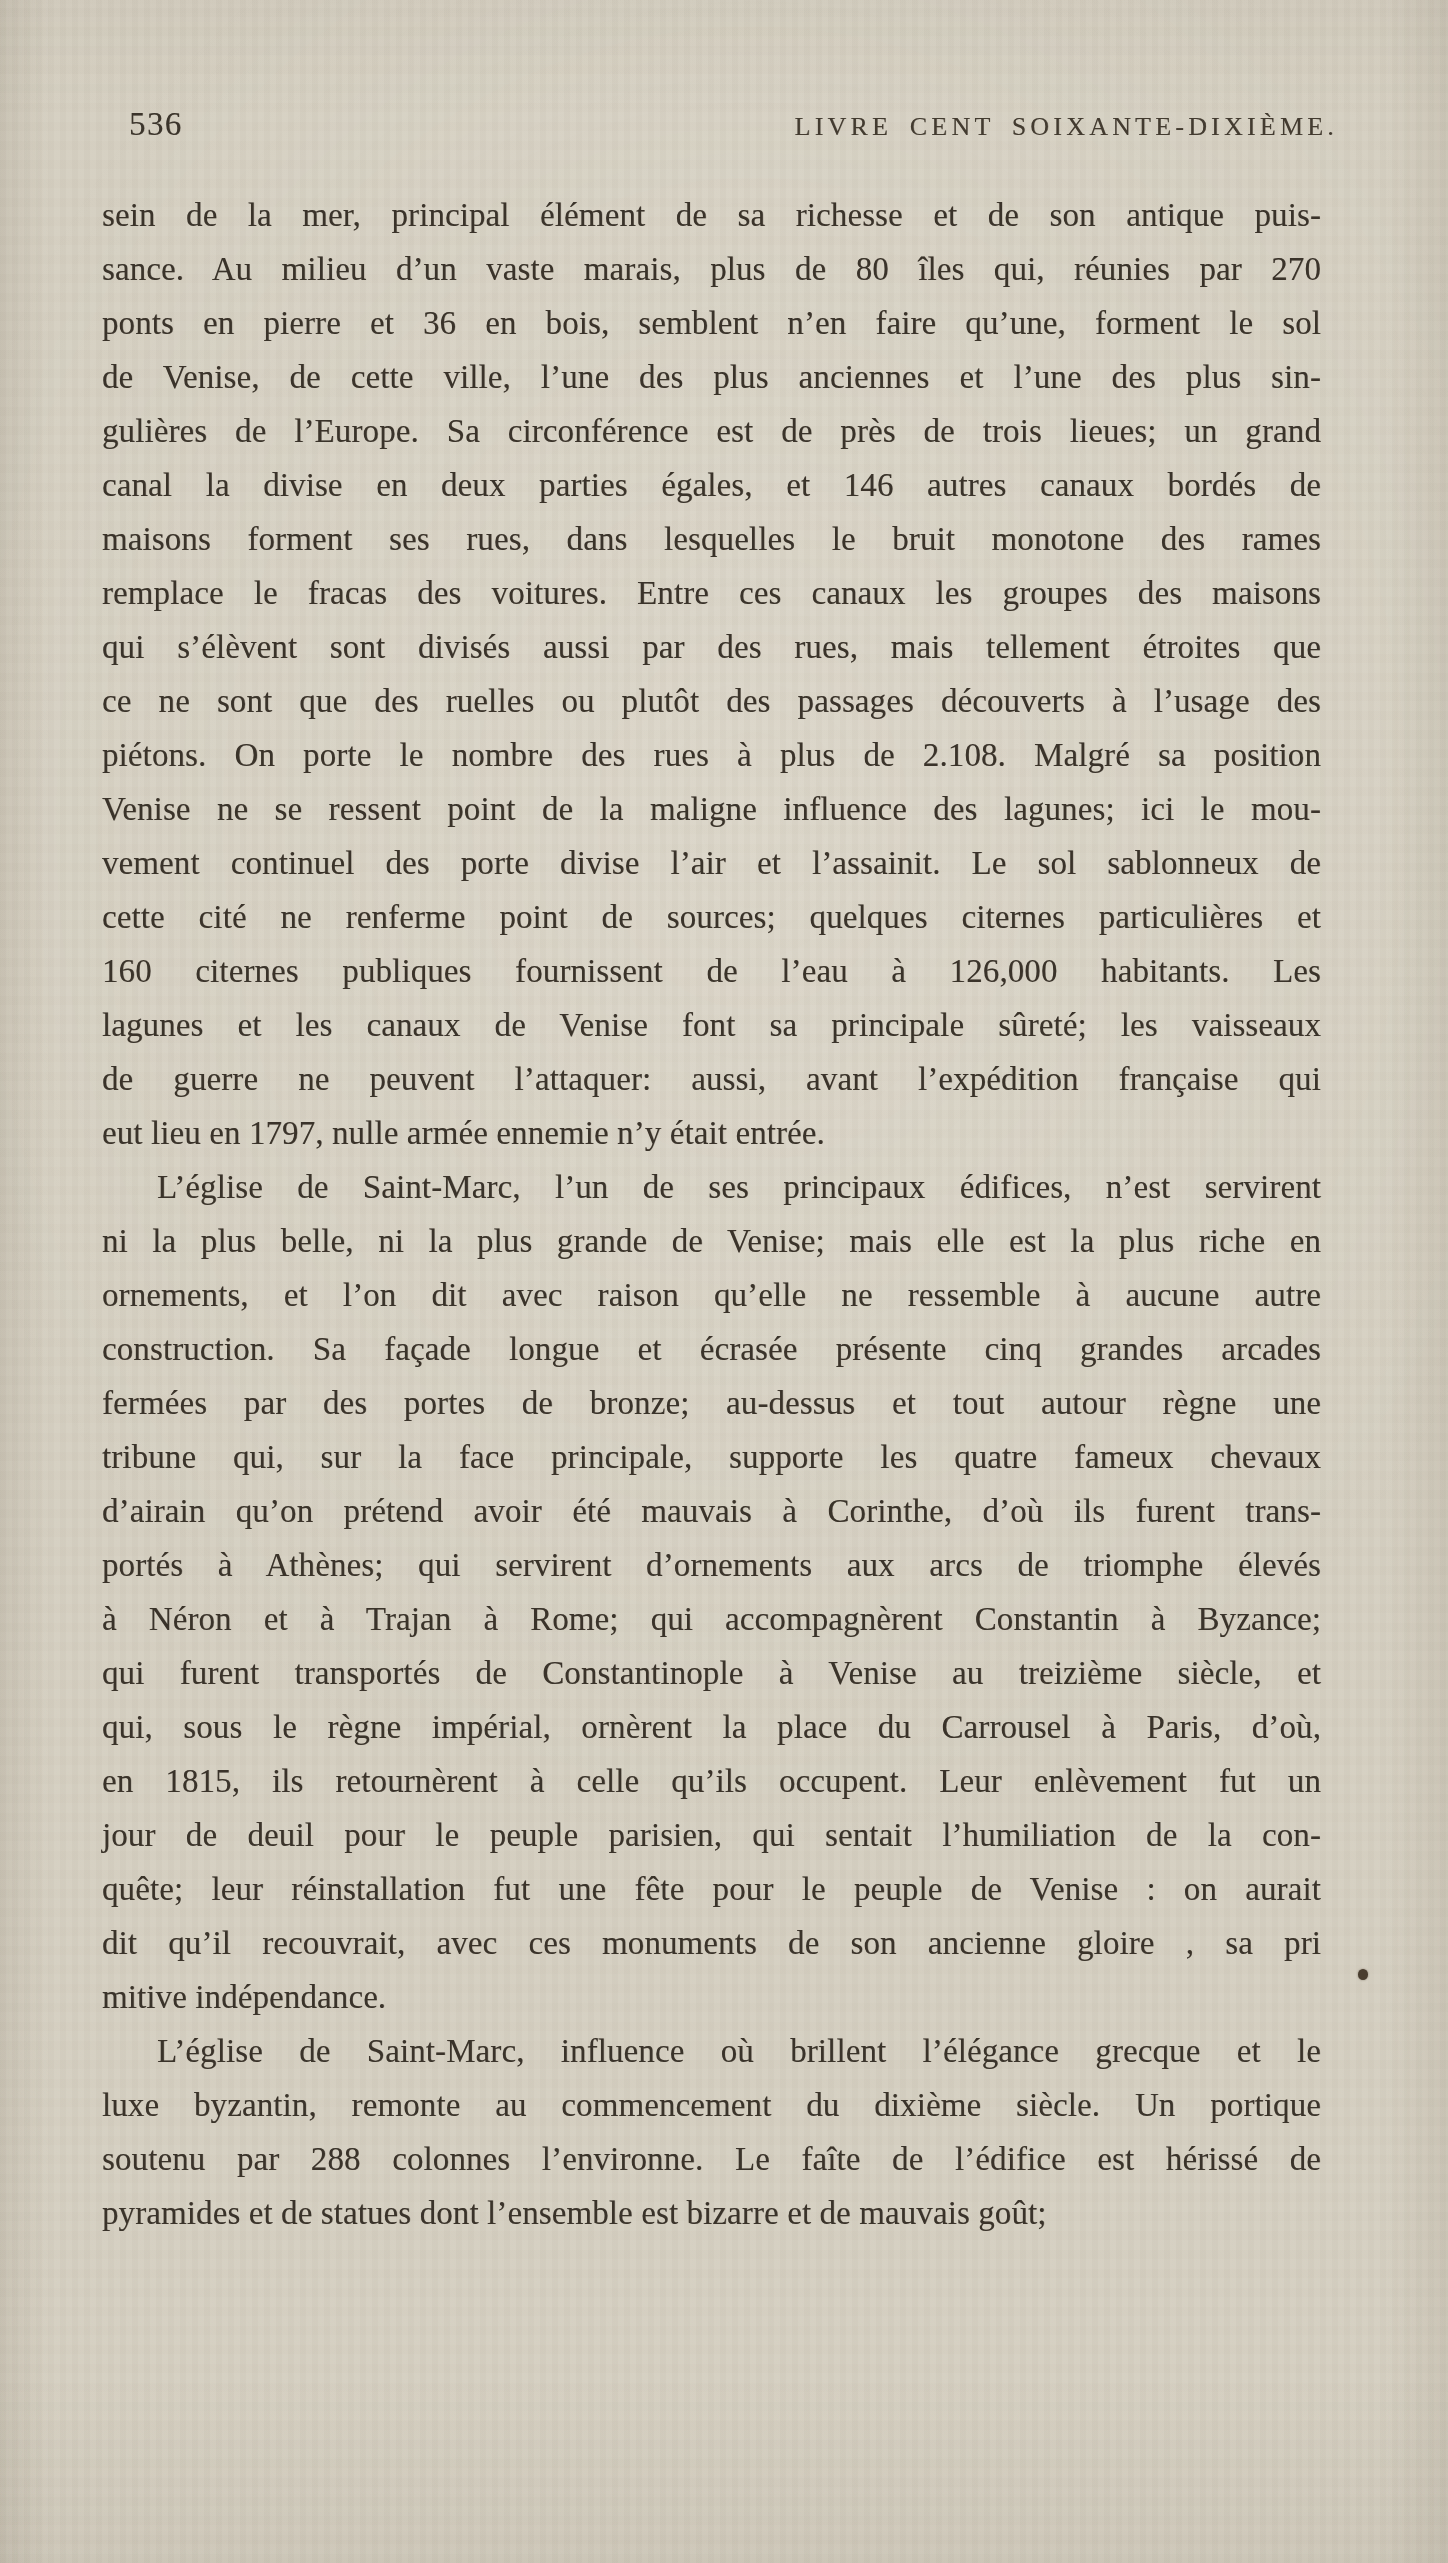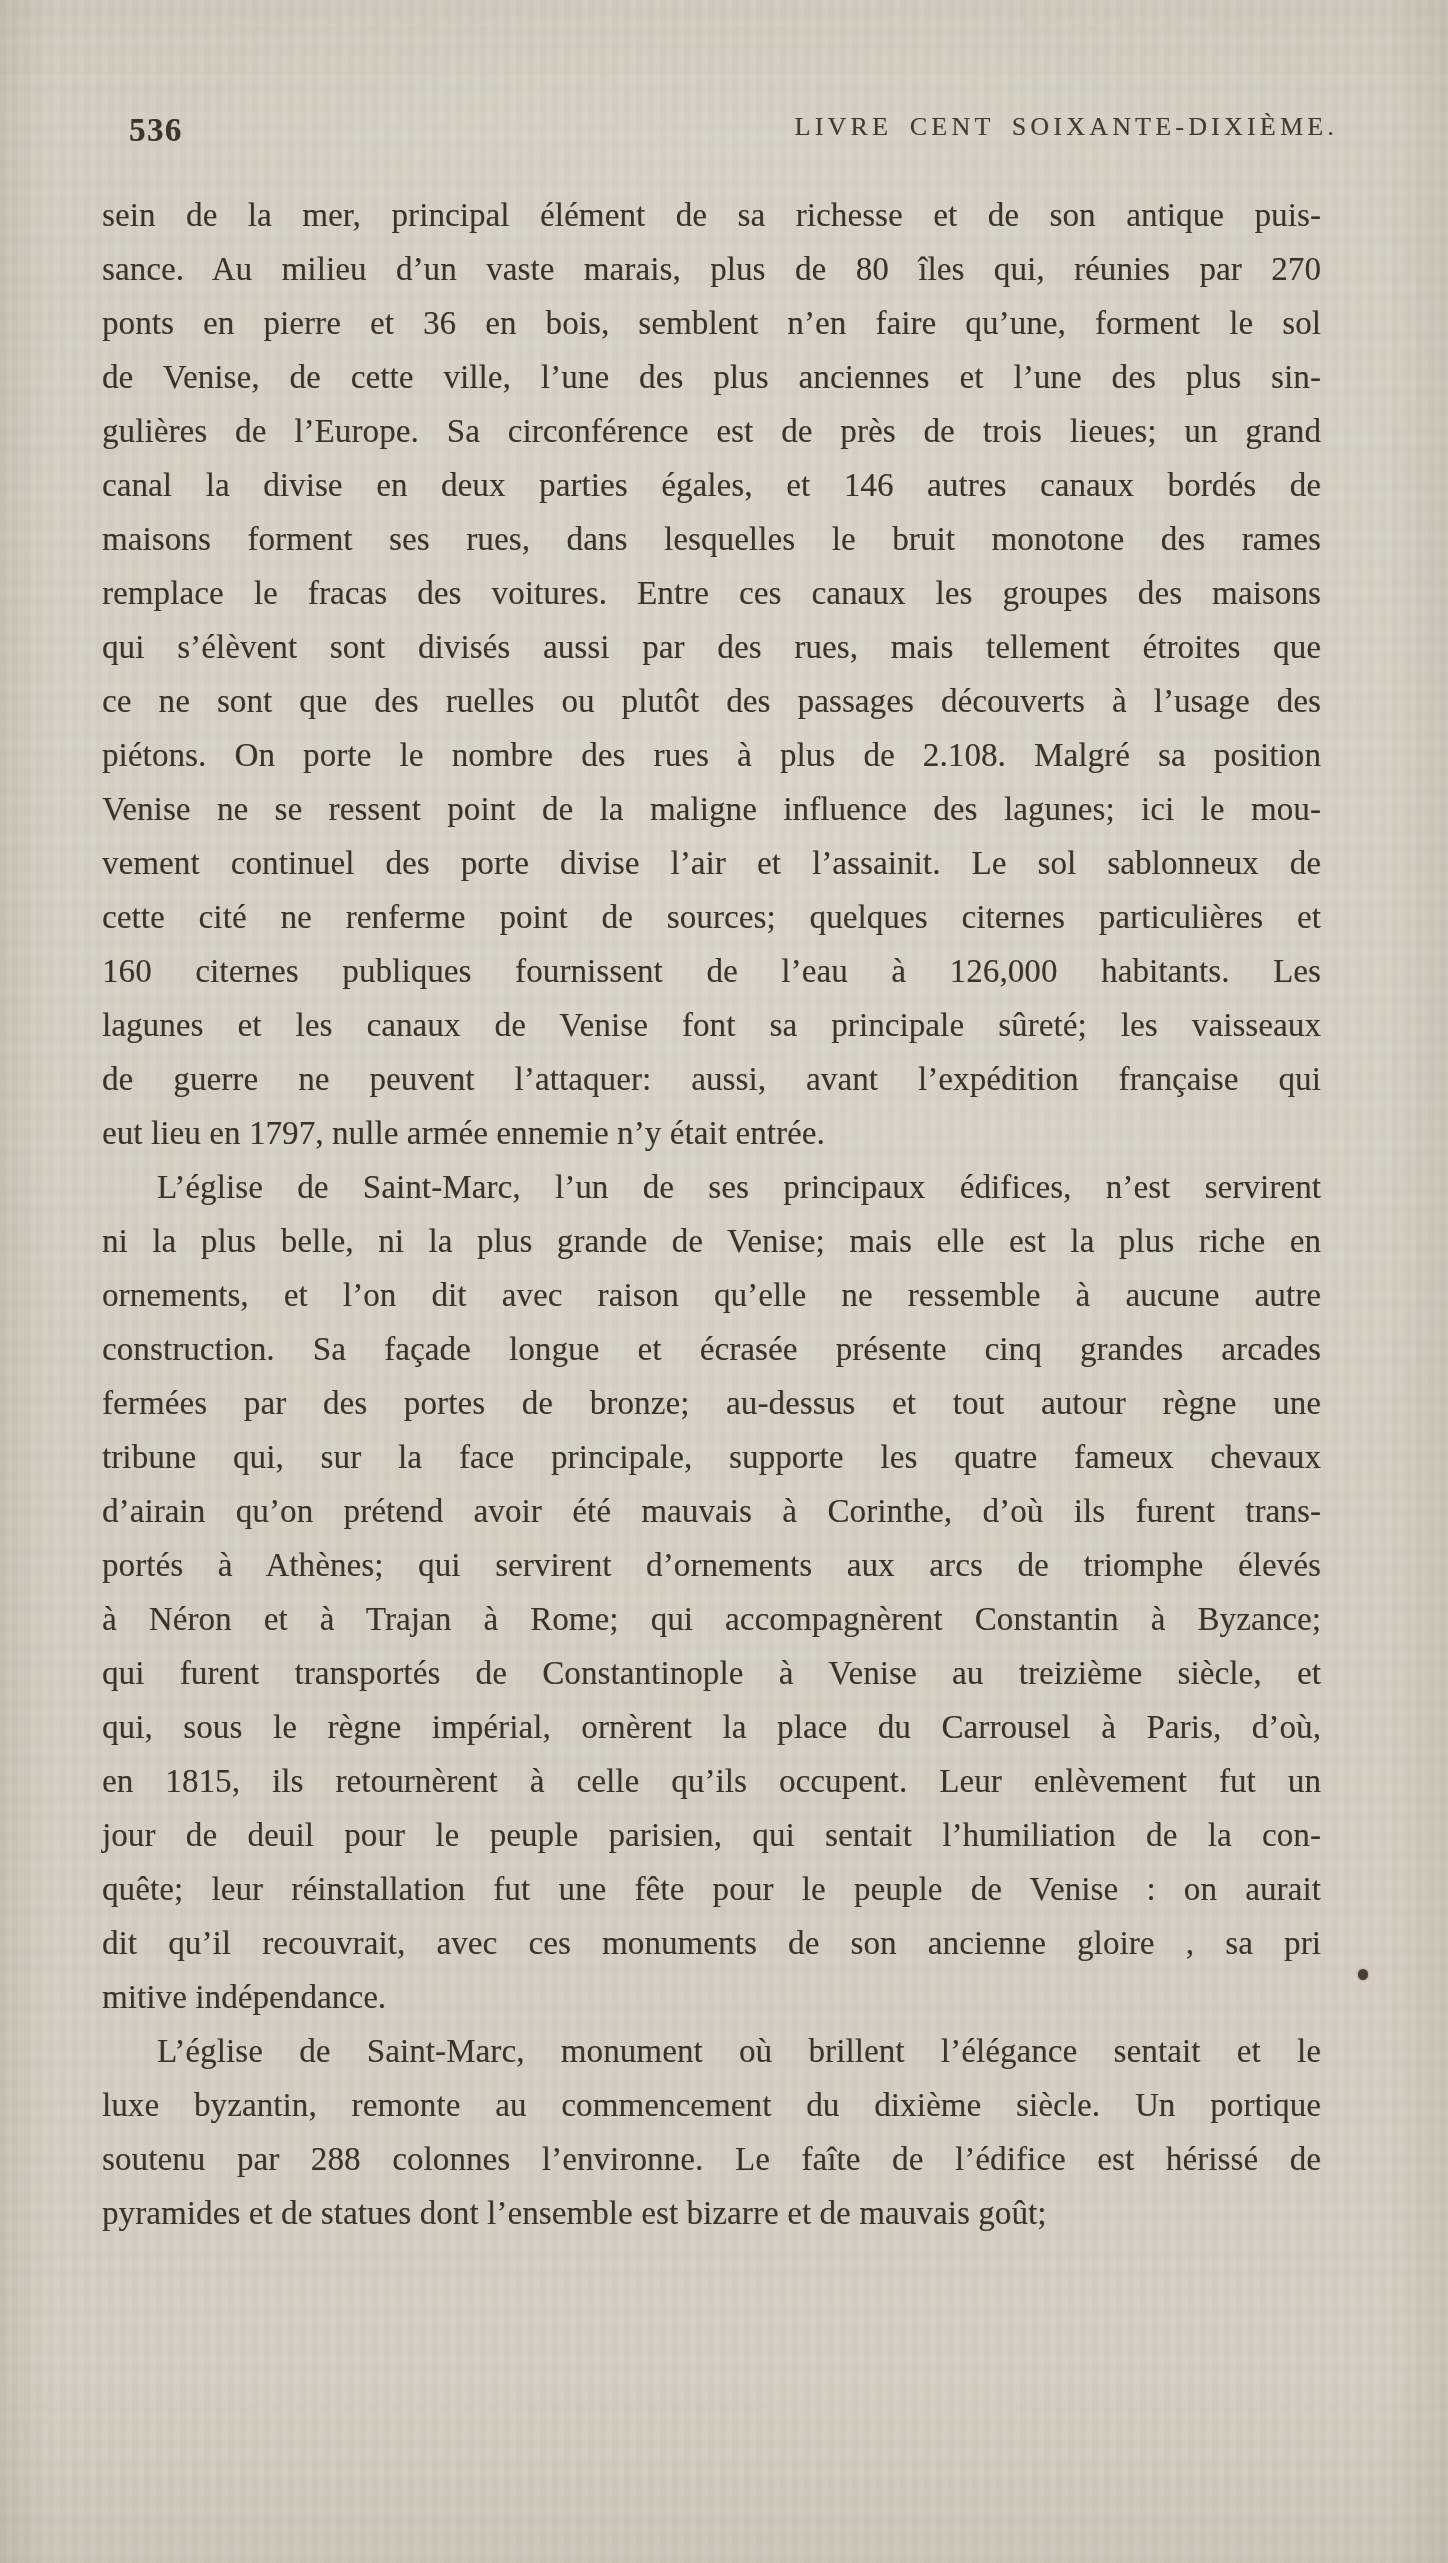--- a/index.html
+++ b/index.html
@@ -28,22 +28,22 @@
       repeating-linear-gradient(0deg,
         rgba(96,86,66,0.013) 0px, rgba(96,86,66,0.013) 9.2px,
         rgba(255,255,255,0.012) 9.2px, rgba(255,255,255,0.012) 19px);
   }
 
   .page-header {
     position: absolute;
     left: 119px; top: 105px; width: 1219px; height: 64px;
   }
   .folio {
-    position: absolute; left: 10px; top: 7px;
-    font-size: 33px; font-weight: 700;
+    position: absolute; left: 10px; top: 1px;
+    font-size: 33px; font-weight: 400;
     letter-spacing: 1.4px;
     color: #3b342b;
     text-shadow: 0.4px 0.4px 0.6px rgba(59,52,43,0.40);
   }
   .running-title {
     text-align: right;
     padding-top: 7px;
     font-size: 26px;
     letter-spacing: 4.2px;
     word-spacing: 7px;
@@ -116,20 +116,20 @@
   <div class="line">d’airain qu’on prétend avoir été mauvais à Corinthe, d’où ils furent trans-</div>
   <div class="line">portés à Athènes; qui servirent d’ornements aux arcs de triomphe élevés</div>
   <div class="line">à Néron et à Trajan à Rome; qui accompagnèrent Constantin à Byzance;</div>
   <div class="line">qui furent transportés de Constantinople à Venise au treizième siècle, et</div>
   <div class="line">qui, sous le règne impérial, ornèrent la place du Carrousel à Paris, d’où,</div>
   <div class="line">en 1815, ils retournèrent à celle qu’ils occupent. Leur enlèvement fut un</div>
   <div class="line">jour de deuil pour le peuple parisien, qui sentait l’humiliation de la con-</div>
   <div class="line">quête; leur réinstallation fut une fête pour le peuple de Venise : on aurait</div>
   <div class="line">dit qu’il recouvrait, avec ces monuments de son ancienne gloire , sa pri</div>
   <div class="line last">mitive indépendance.</div>
-  <div class="line indent">L’église de Saint-Marc, monument où brillent l’élégance sentait et le</div>
+  <div class="line indent">L’église de Saint-Marc, influence où brillent l’élégance grecque et le</div>
   <div class="line">luxe byzantin, remonte au commencement du dixième siècle. Un portique</div>
   <div class="line">soutenu par 288 colonnes l’environne. Le faîte de l’édifice est hérissé de</div>
   <div class="line last">pyramides et de statues dont l’ensemble est bizarre et de mauvais goût;</div>
 </div>
 
 <div class="ink-spot"></div>
 
 
 </body></html>

